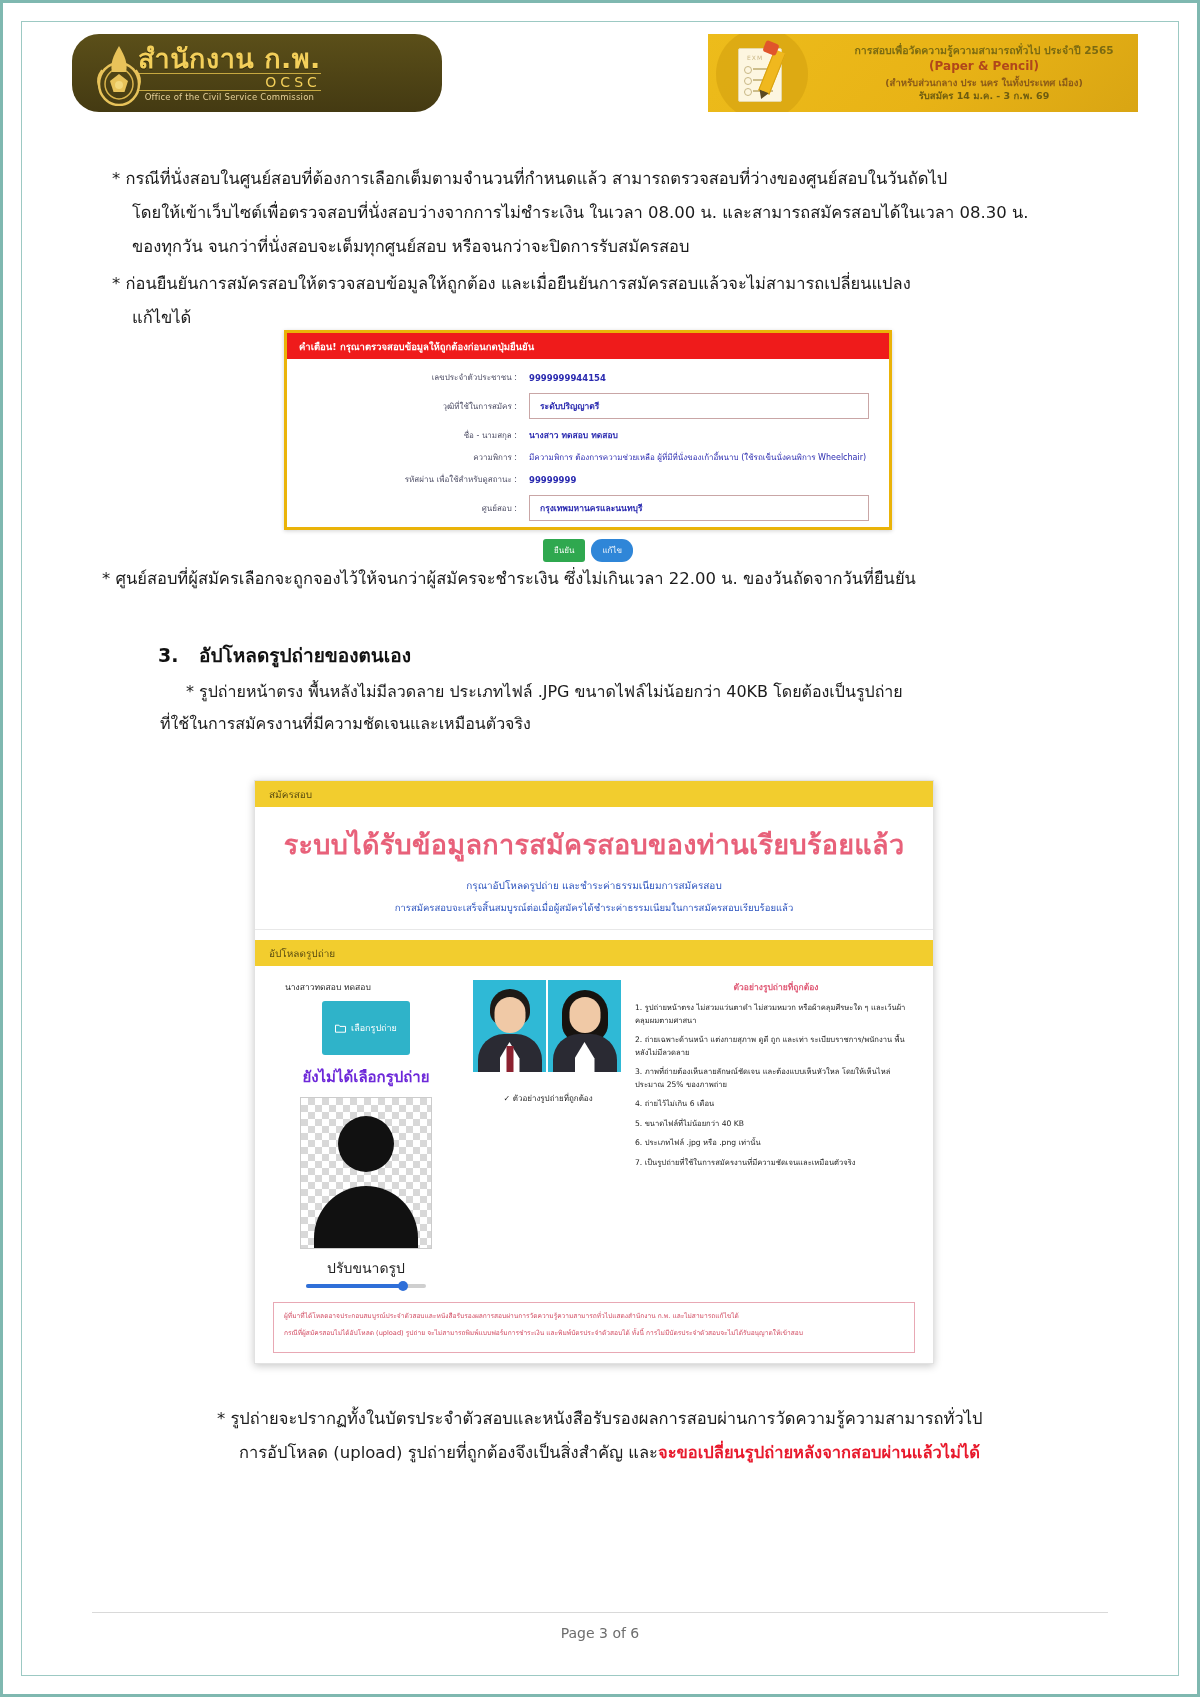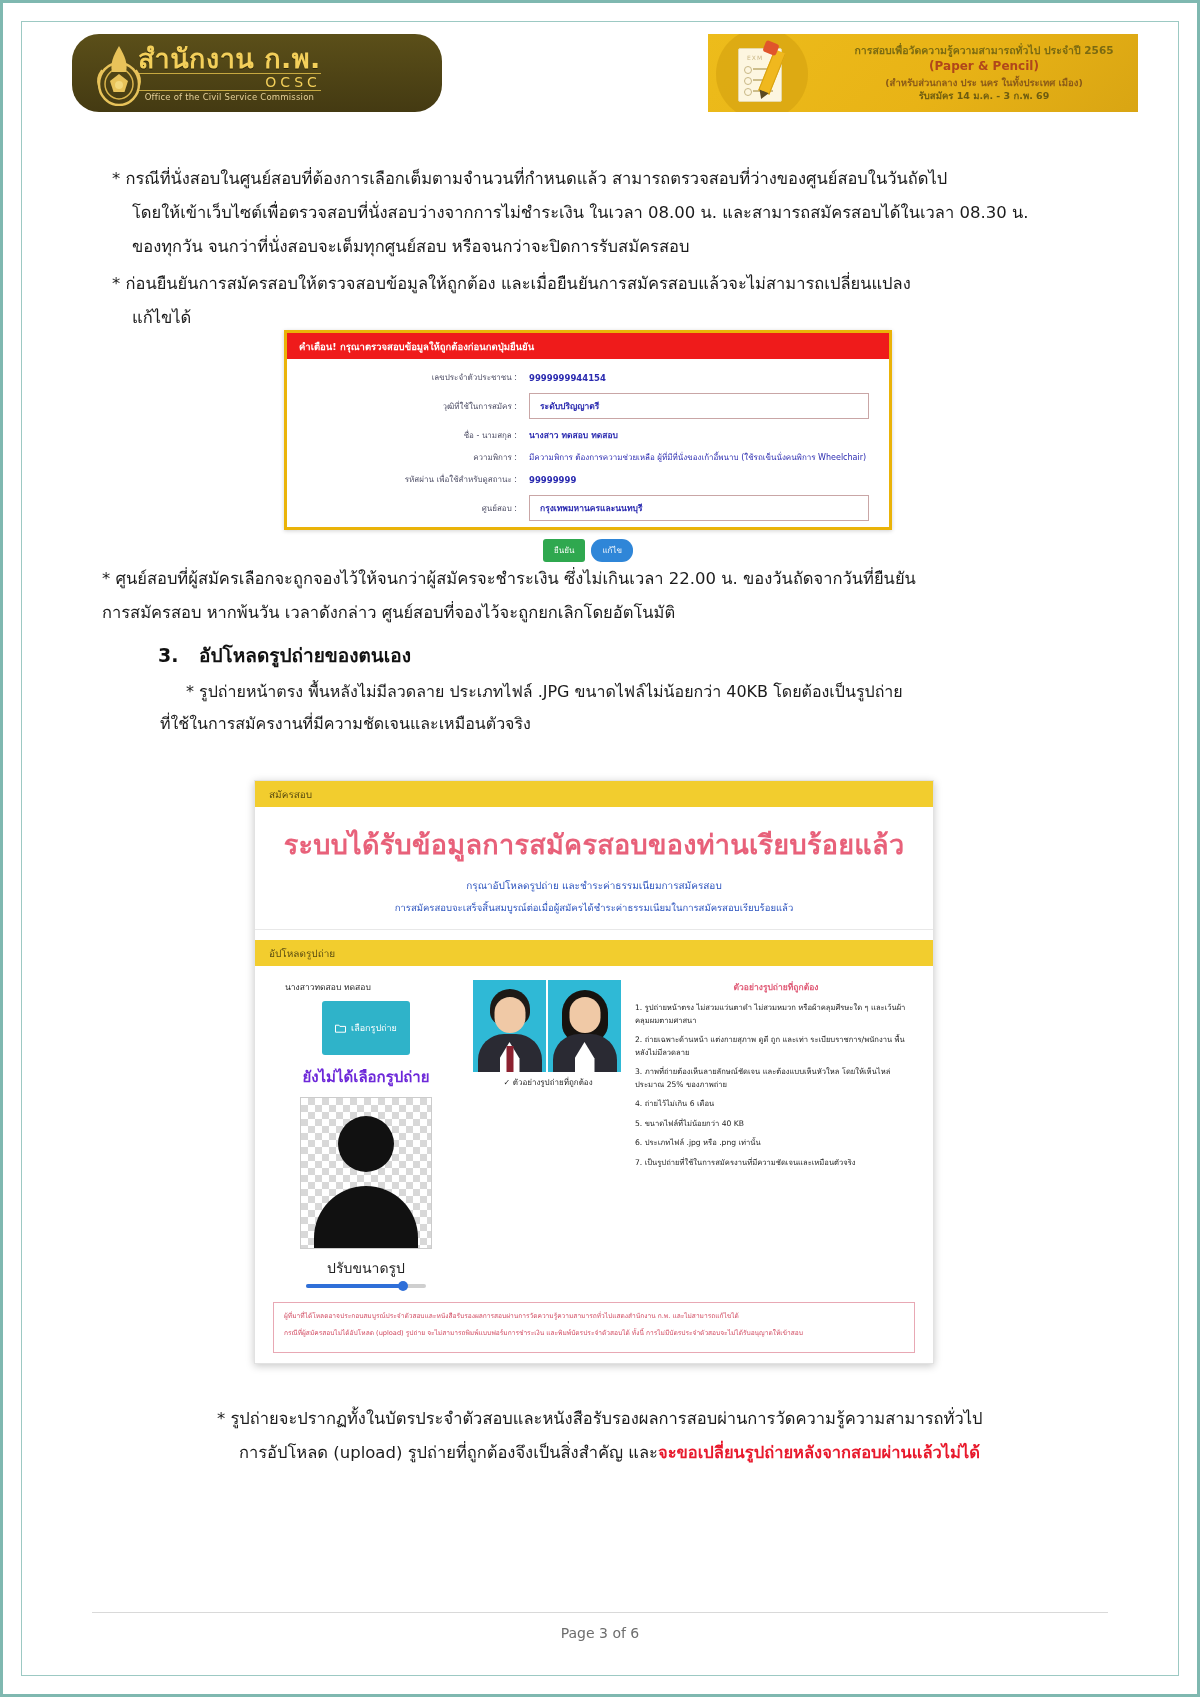--- a/index.html
+++ b/index.html
@@ -174,21 +174,21 @@
   .slider .knob{position:absolute;left:92px;top:-3px;width:10px;height:10px;border-radius:50%;background:#2f6fd8;}
   .upmid{width:150px;}
   .samples{display:flex;gap:2px;}
   .samples .sp{width:73px;height:92px;position:relative;overflow:hidden;background:#2fb9d6;}
   .sp .hair{position:absolute;left:50%;top:9px;transform:translateX(-50%);width:40px;height:36px;border-radius:22px 22px 14px 14px;background:#1e1a16;}
   .sp .face{position:absolute;left:50%;top:17px;transform:translateX(-50%);width:31px;height:36px;border-radius:16px;background:#f0c9a6;}
   .sp .suit{position:absolute;left:50%;bottom:0;transform:translateX(-50%);width:64px;height:38px;border-radius:26px 26px 0 0;background:#2a2a33;}
   .sp .shirt{position:absolute;left:50%;bottom:0;transform:translateX(-50%);width:20px;height:30px;background:#fff;clip-path:polygon(50% 0,100% 55%,100% 100%,0 100%,0 55%);}
   .sp .tie{position:absolute;left:50%;bottom:0;transform:translateX(-50%);width:7px;height:26px;background:#8c2230;}
   .sp.f .hair2{position:absolute;left:50%;top:10px;transform:translateX(-50%);width:46px;height:52px;border-radius:24px 24px 18px 18px;background:#17130f;}
-  .chk{font-size:8px;color:#222;margin-top:4px;text-align:center;}
+  .chk{font-size:8px;color:#222;margin-top:20px;text-align:center;}
   .upright{flex:1;}
   .rt-title{color:#e05a76;font-size:8.5px;text-align:center;font-weight:bold;margin-bottom:8px;}
   .rt-item{font-size:7.6px;color:#1a1a1a;line-height:1.65;margin-bottom:7px;}
   .warnbox{
     margin:14px 18px 0 18px;border:1px solid #e8a8b4;padding:8px 10px;
   }
   .warnbox p{margin:0 0 6px 0;font-size:6.6px;color:#d1485f;line-height:1.6;}
 
   .footer{
     position:absolute;left:0;right:0;bottom:34px;text-align:center;
@@ -292,21 +292,20 @@
       <div class="btnrow">
         <button class="bgreen">ยืนยัน</button>
         <button class="bblue">แก้ไข</button>
       </div>
     </div>
   </div>
 
   <div class="body-txt" style="top:540px;left:80px;">
     <div class="p-bullet">
       <span>* ศูนย์สอบที่ผู้สมัครเลือกจะถูกจองไว้ให้จนกว่าผู้สมัครจะชำระเงิน ซึ่งไม่เกินเวลา 22.00 น. ของวันถัดจากวันที่ยืนยัน</span>
-      <span style="display:block">การสมัครสอบ หากพ้นวัน เวลาดังกล่าว ศูนย์สอบที่จองไว้จะถูกยกเลิกโดยอัตโนมัติ</span>
     </div>
   </div>
 
   <div style="position:absolute;top:608px;left:90px;right:60px;">
     <div class="sec-head">
       <span>3.</span>
       <span style="margin-left:14px">อัปโหลดรูปถ่ายของตนเอง</span>
     </div>
     <div class="sec-body">
       <span>* รูปถ่ายหน้าตรง พื้นหลังไม่มีลวดลาย ประเภทไฟล์ .JPG ขนาดไฟล์ไม่น้อยกว่า 40KB โดยต้องเป็นรูปถ่าย</span>

